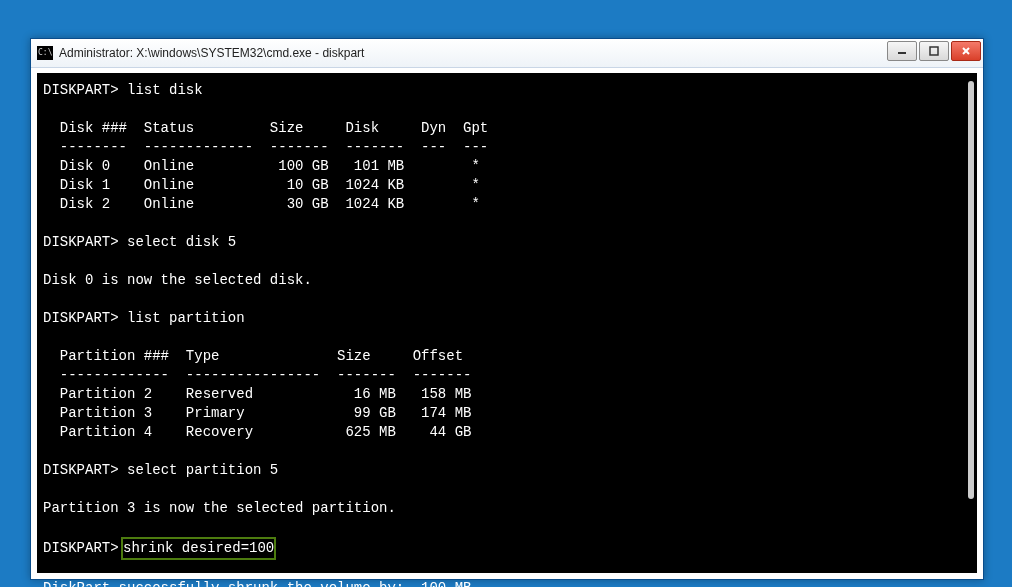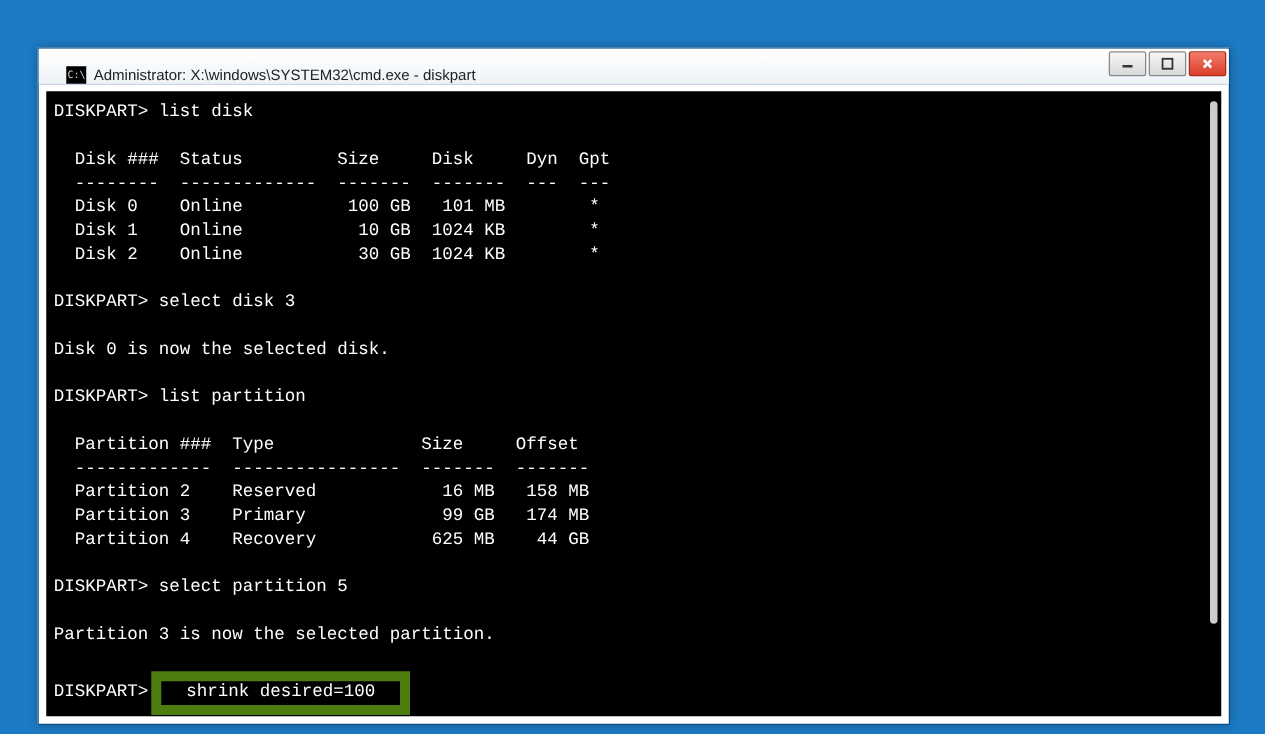--- a/index.html
+++ b/index.html
@@ -1,28 +1,28 @@
 <!DOCTYPE html>
 <html><head>
 <meta charset="utf-8">
 <style>
   html,body{margin:0;padding:0;width:1012px;height:587px;background:#1c7bc4;font-family:"Segoe UI",Tahoma,sans-serif;overflow:hidden}
   .window{position:absolute;left:30px;top:38px;width:952px;height:540px;background:#fff;border:1px solid #0a4d8c;box-shadow:0 0 8px rgba(0,0,0,.3)}
-  .titlebar{height:28px;background:linear-gradient(#fff,#eef3f8);border-bottom:1px solid #c9d6e6;display:flex;align-items:flex-end;padding:0 20px;position:relative}
+  .titlebar{height:28px;background:linear-gradient(#fff,#eef3f8);border-bottom:1px solid #c9d6e6;display:flex;align-items:center;padding:0 4px;position:relative}
   .sysicon{width:16px;height:14px;background:#000;margin:0 6px 0 2px;position:relative;display:inline-block}
   .sysicon::after{content:"C:\\";color:#ccc;font:8px/14px Consolas,monospace;position:absolute;left:1px;top:0}
   .title{font-size:12px;color:#222;white-space:nowrap}
   .winbtns{position:absolute;right:2px;top:2px;display:flex;gap:2px}
   .wbtn{width:28px;height:18px;border:1px solid #888;border-radius:2px;background:linear-gradient(#f6f6f6,#d9d9d9);display:flex;align-items:center;justify-content:center;font-size:10px;color:#333;cursor:pointer}
   .wbtn.cl{background:linear-gradient(#f47a6a,#d9402a);border-color:#a82a17}
   .wbtn.cl svg{stroke:#fff}
   .client{position:absolute;left:6px;top:34px;right:6px;bottom:6px;background:#000}
   .term{position:absolute;left:6px;top:8px;right:16px;bottom:0;color:#fff;font:14px/19px Consolas,"Courier New",monospace;white-space:pre}
   .scroll{position:absolute;right:3px;top:8px;width:6px;height:418px;background:#ccc;border-radius:3px}
-  .hi{display:inline-block;border:8px solid #4d7c0f;padding:0 20px;margin-left:-6px}
+  .hi{display:inline-block;border:2px solid #4d7c0f;padding:0 0;margin-left:-6px}
 </style>
 </head>
 <body>
 
 <div class="window">
   <div class="titlebar">
     <span class="sysicon"></span>
     <span class="title">Administrator: X:\windows\SYSTEM32\cmd.exe - diskpart</span>
     <div class="winbtns">
       <div class="wbtn">
@@ -47,21 +47,21 @@
   <div class="client">
     <div class="scroll"></div>
 <div class="term"><span>DISKPART&gt;</span> <span>list disk</span>
 
 <span>  Disk ###  Status         Size     Disk     Dyn  Gpt</span>
 <span>  --------  -------------  -------  -------  ---  ---</span>
 <span>  Disk 0    Online          100 GB   101 MB        *</span>
 <span>  Disk 1    Online           10 GB  1024 KB        *</span>
 <span>  Disk 2    Online           30 GB  1024 KB        *</span>
 
-<span>DISKPART&gt;</span> <span>select disk 3</span>
+<span>DISKPART&gt;</span> <span>select disk 5</span>
 
 <span>Disk 0 is now the selected disk.</span>
 
 <span>DISKPART&gt;</span> <span>list partition</span>
 
 <span>  Partition ###  Type              Size     Offset</span>
 <span>  -------------  ----------------  -------  -------</span>
 <span>  Partition 2    Reserved            16 MB   158 MB</span>
 <span>  Partition 3    Primary             99 GB   174 MB</span>
 <span>  Partition 4    Recovery           625 MB    44 GB</span>

